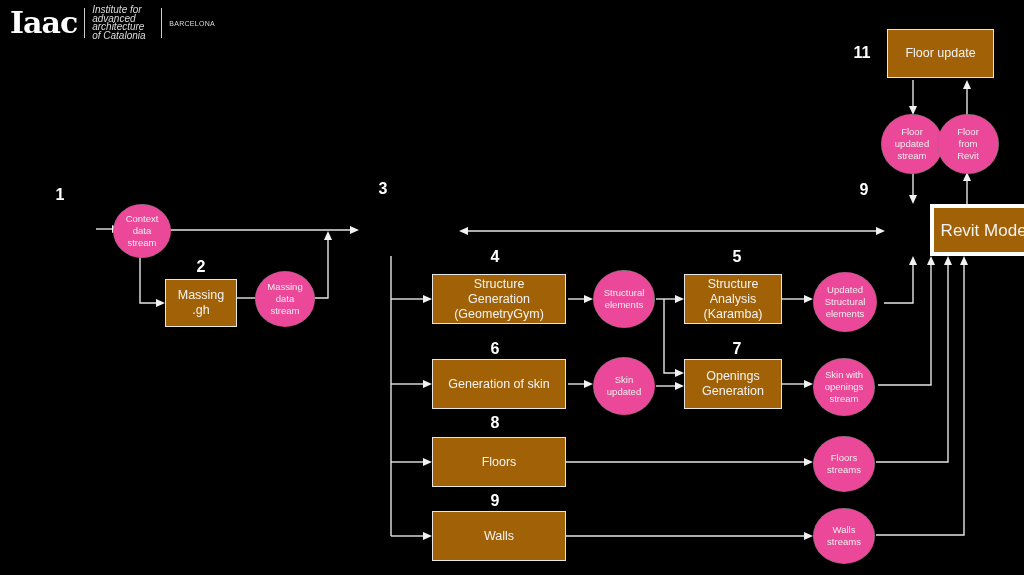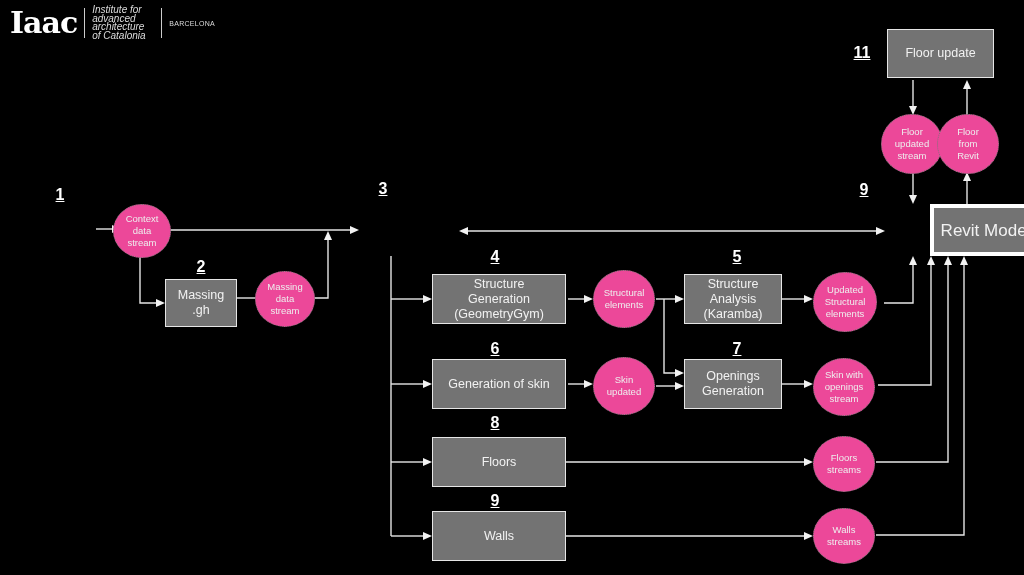--- a/index.html
+++ b/index.html
@@ -3,24 +3,24 @@
   <meta charset="utf-8">
   <style>
     html, body { margin: 0; padding: 0; background: #000; }
     body { width: 1024px; height: 575px; position: relative; overflow: hidden; font-family: "Liberation Sans", sans-serif; color: #fff; }
     #stage { position: absolute; left: 0; top: 0; width: 1024px; height: 442px; padding-left: 35px; }
     .logo { position: absolute; left: 10px; top: 6px; display: flex; align-items: center; height: 34px; }
     .logo-mark { font-family: "DejaVu Serif", serif; font-weight: bold; font-size: 30px; color: #fff; letter-spacing: -1px; line-height: 1; }
     .logo-sep { width: 1px; height: 30px; background: #ccc; margin: 0 7px; }
     .logo-text { font-size: 10px; line-height: 8.5px; color: #ddd; width: 62px; font-style: italic; }
     .logo-city { font-size: 7px; color: #ddd; letter-spacing: 0.3px; }
-    .box { position: absolute; border: 1.5px solid #e6e6e6; box-sizing: border-box; display: flex; align-items: center; justify-content: center; text-align: center; font-size: 12.5px; line-height: 15px; color: #f2f2f2; white-space: pre-line; background: #737373; }
+    .box { position: absolute; border: 1.5px solid #e6e6e6; box-sizing: border-box; display: flex; align-items: center; justify-content: center; text-align: center; font-size: 12.5px; line-height: 15px; color: #f2f2f2; white-space: pre-line; background: #a16207; }
     .box.thick { border: 4px solid #fff; font-size: 17px; margin-left: 45px; }
     .circle { position: absolute; border-radius: 50%; border: 1.5px dotted #777; box-sizing: border-box; display: flex; align-items: center; justify-content: center; text-align: center; font-size: 9.5px; line-height: 12px; color: #eee; white-space: pre-line; background: #ec4899; }
-    .num { position: absolute; font-weight: bold; font-size: 16px; color: #fff; transform: translateX(-50%); text-decoration: underline; }
+    .num { position: absolute; font-weight: bold; font-size: 16px; color: #fff; transform: translateX(-50%); }
     svg line, svg polyline { stroke: #e6e6e6; stroke-width: 1.4; fill: none; }
     svg polygon { fill: #f2f2f2; stroke: none; }
   </style>
 </head>
 <body>
 
 <div id="stage">
 
   <svg width="1024" height="575" style="position:absolute;left:0;top:0">
 

